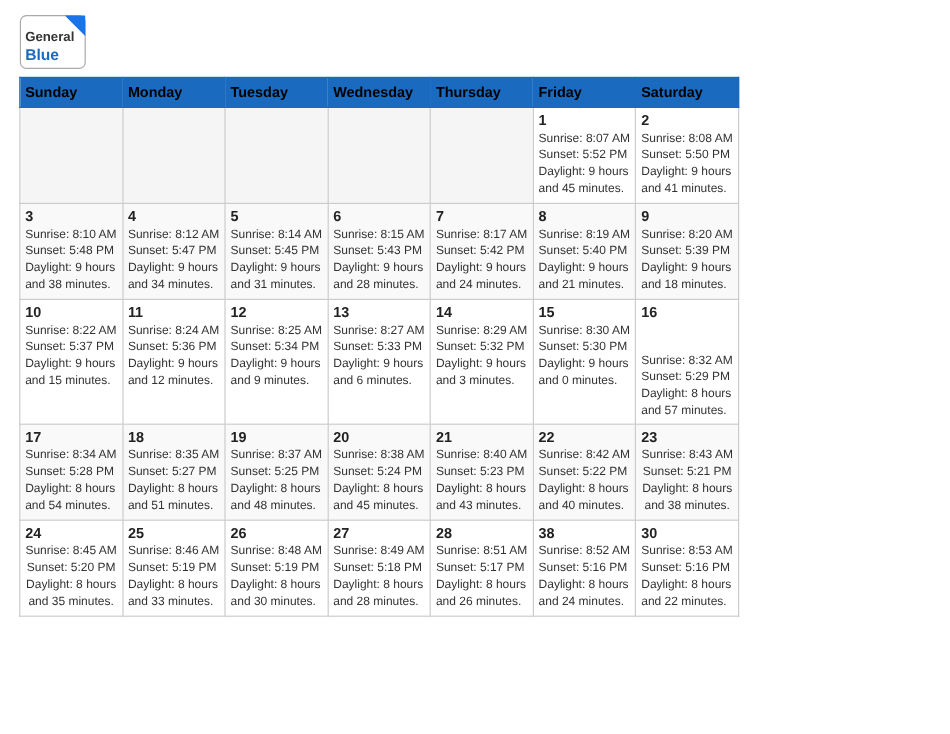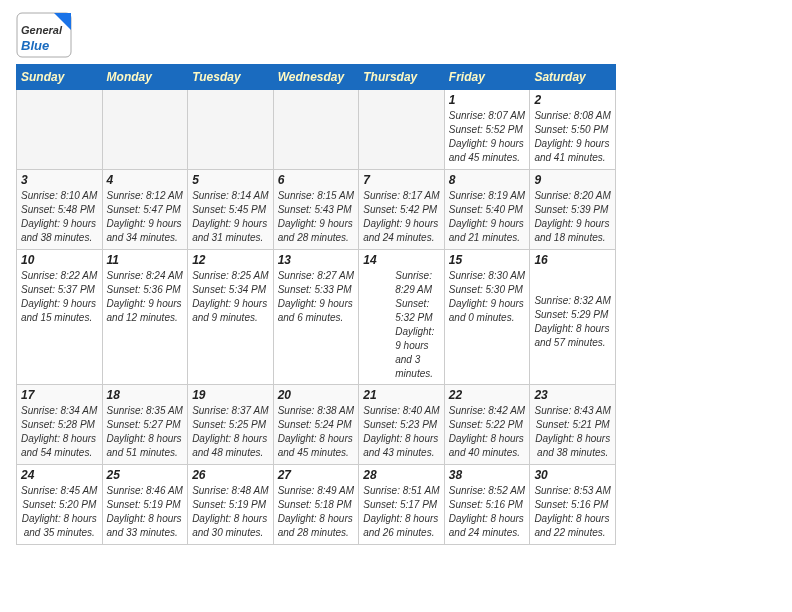--- a/index.html
+++ b/index.html
@@ -6,21 +6,20 @@
     body {
       font-family: Arial, sans-serif;
       background: #fff;
       width: 792px;
       height: 612px;
       overflow: hidden;
     }
     .page {
       width: 632px;
       padding: 12px 16px 8px 16px;
-      font-style: italic;
     }
     .header {
       display: flex;
       align-items: flex-start;
       justify-content: space-between;
       margin-bottom: 4px;
     }
     .title-block {
       text-align: right;
     }
@@ -36,21 +35,21 @@
       margin-top: 2px;
     }
     .calendar {
       width: 100%;
       border-collapse: collapse;
       margin-top: 6px;
       table-layout: fixed;
     }
     .calendar th {
       background: #1a6bbf;
-      color: #fef9c3;
+      color: #000000;
       font-size: 12px;
       font-weight: bold;
       padding: 5px 4px;
       text-align: left;
       border: 1px solid #1a6bbf;
     }
     .calendar td {
       border: 1px solid #ccc;
       vertical-align: top;
       padding: 3px 4px;
@@ -212,21 +211,21 @@
           </td>
           <td>
             <span class="day-num">13</span>
             <div class="day-info" style="white-space: pre-line;">Sunrise: 8:27 AM
 Sunset: 5:33 PM
 Daylight: 9 hours
 and 6 minutes.</div>
           </td>
           <td>
             <span class="day-num">14</span>
-            <div class="day-info" style="white-space: pre-line; margin-left: 32px;">Sunrise: 8:29 AM
+            <div class="day-info" style="white-space: pre-line;">Sunrise: 8:29 AM
 Sunset: 5:32 PM
 Daylight: 9 hours
 and 3 minutes.</div>
           </td>
           <td>
             <span class="day-num">15</span>
             <div class="day-info" style="white-space: pre-line;">Sunrise: 8:30 AM
 Sunset: 5:30 PM
 Daylight: 9 hours
 and 0 minutes.</div>

